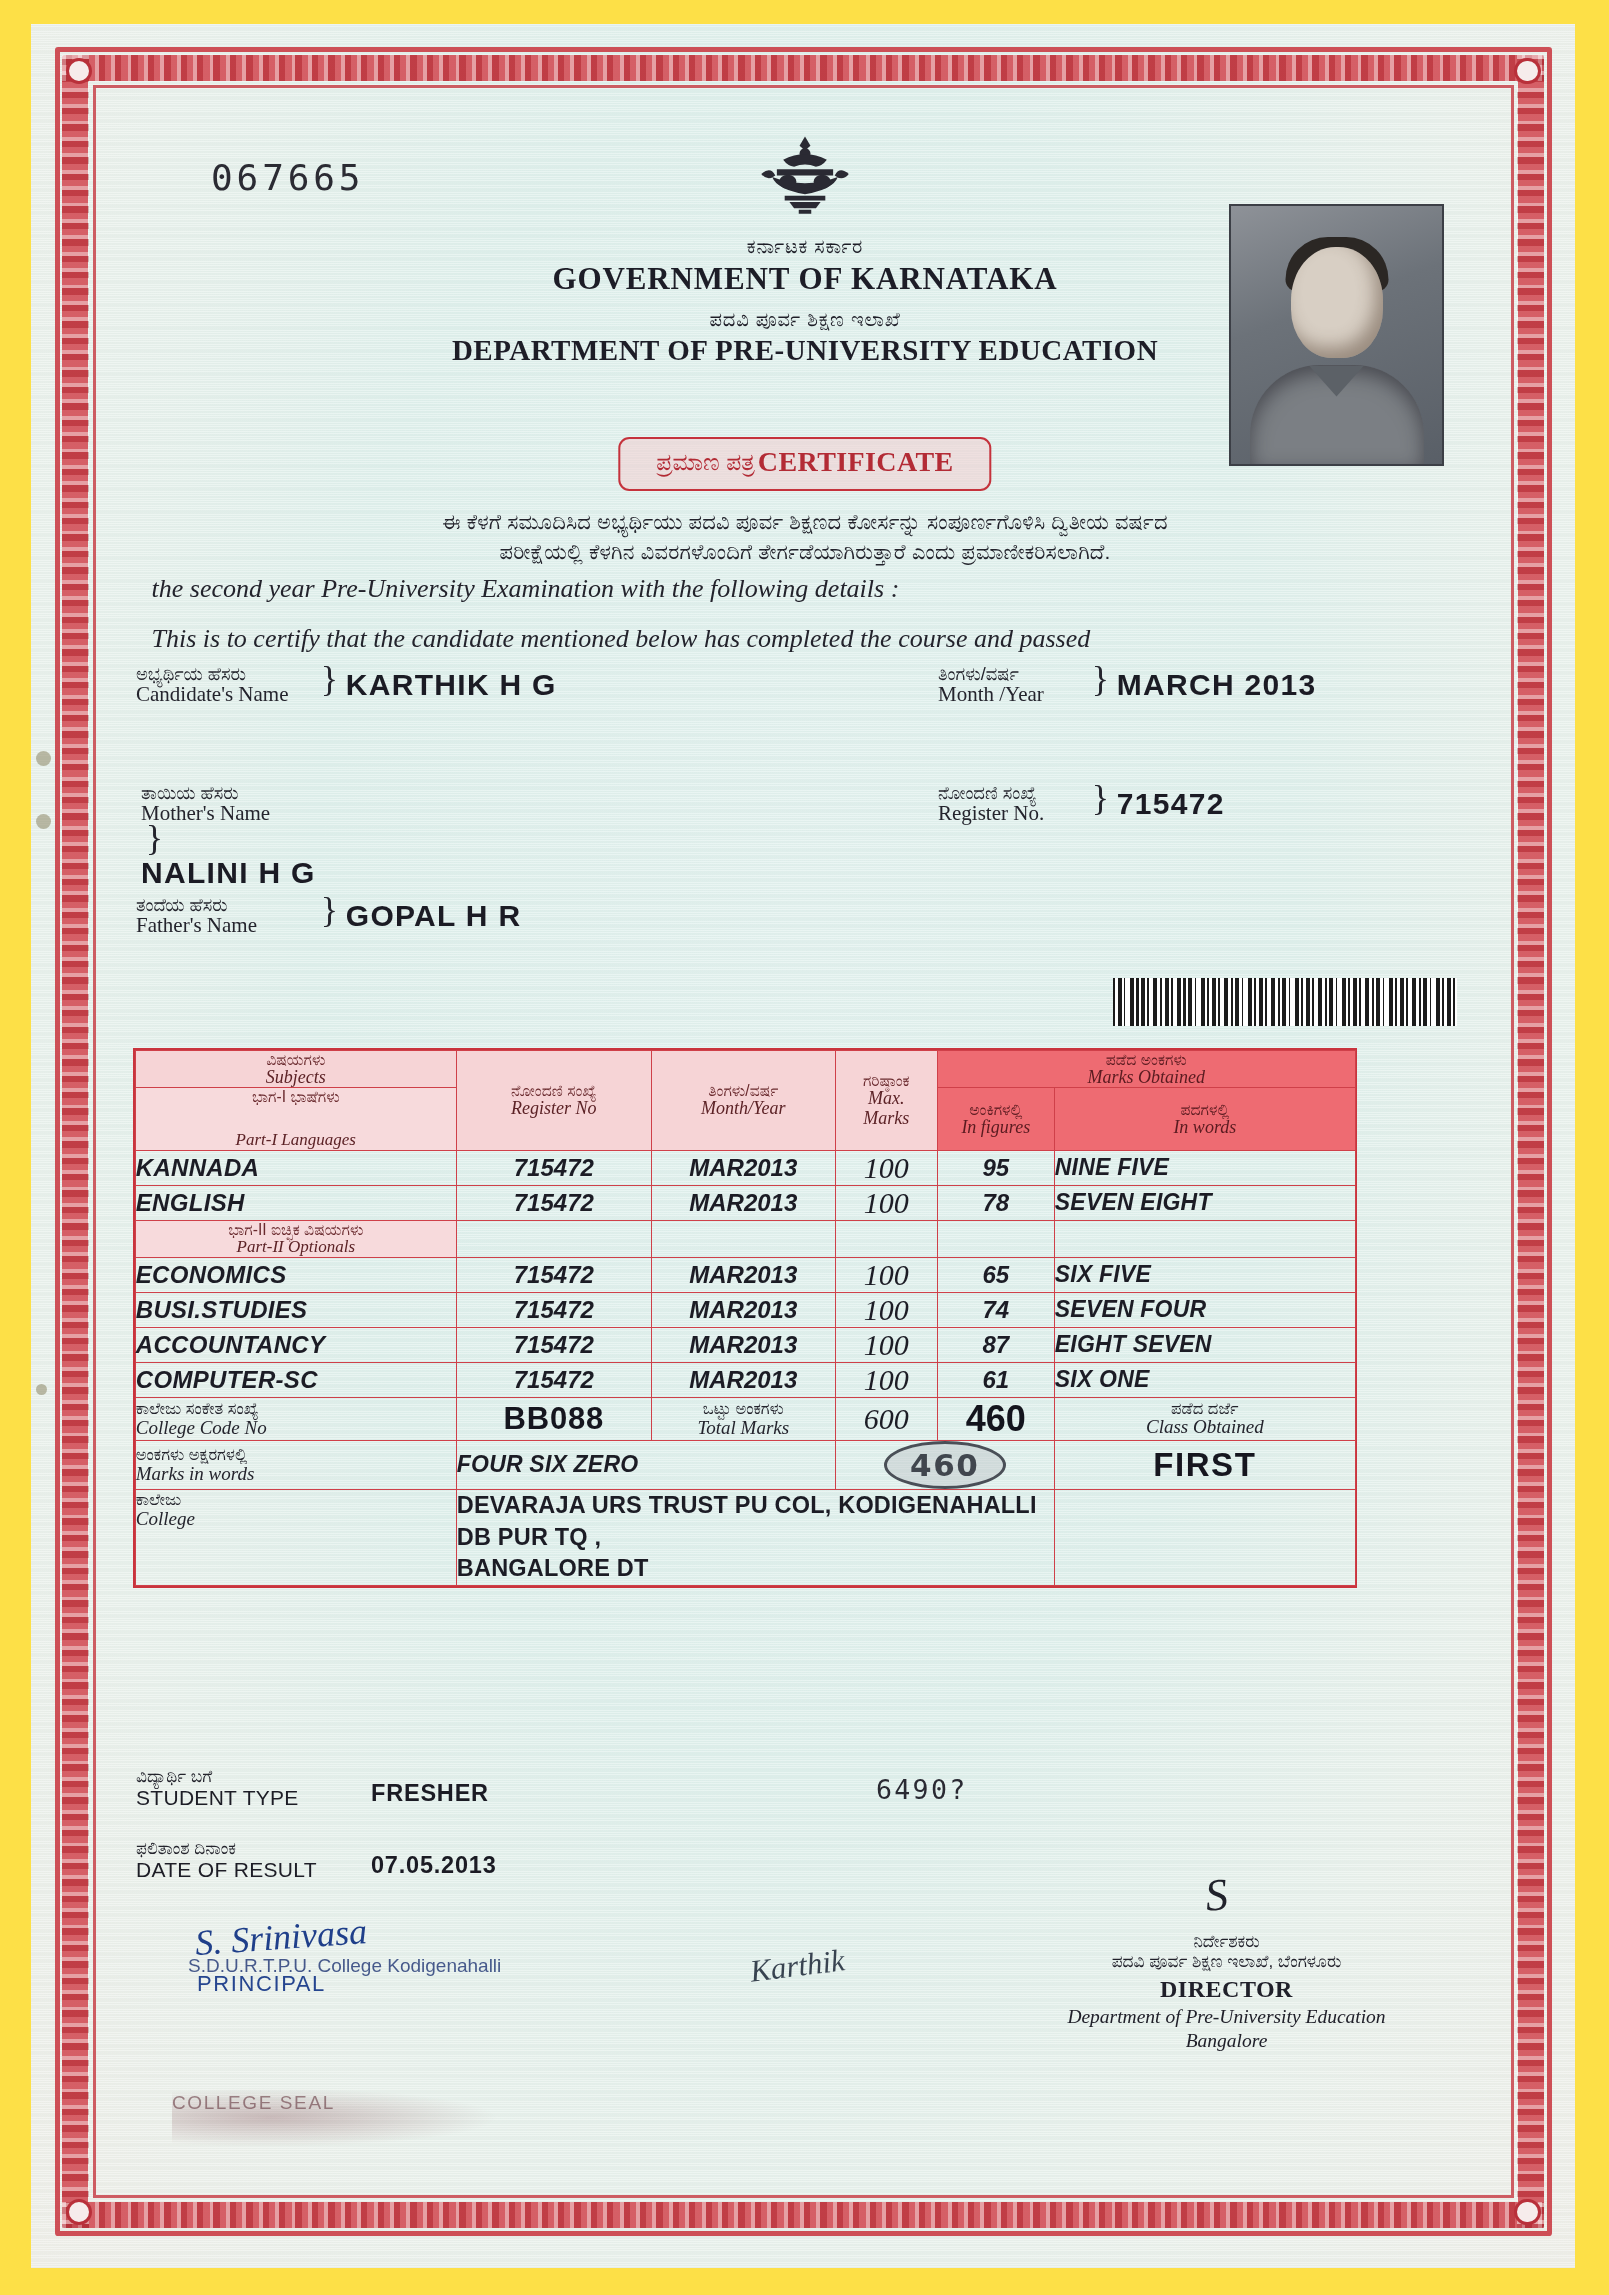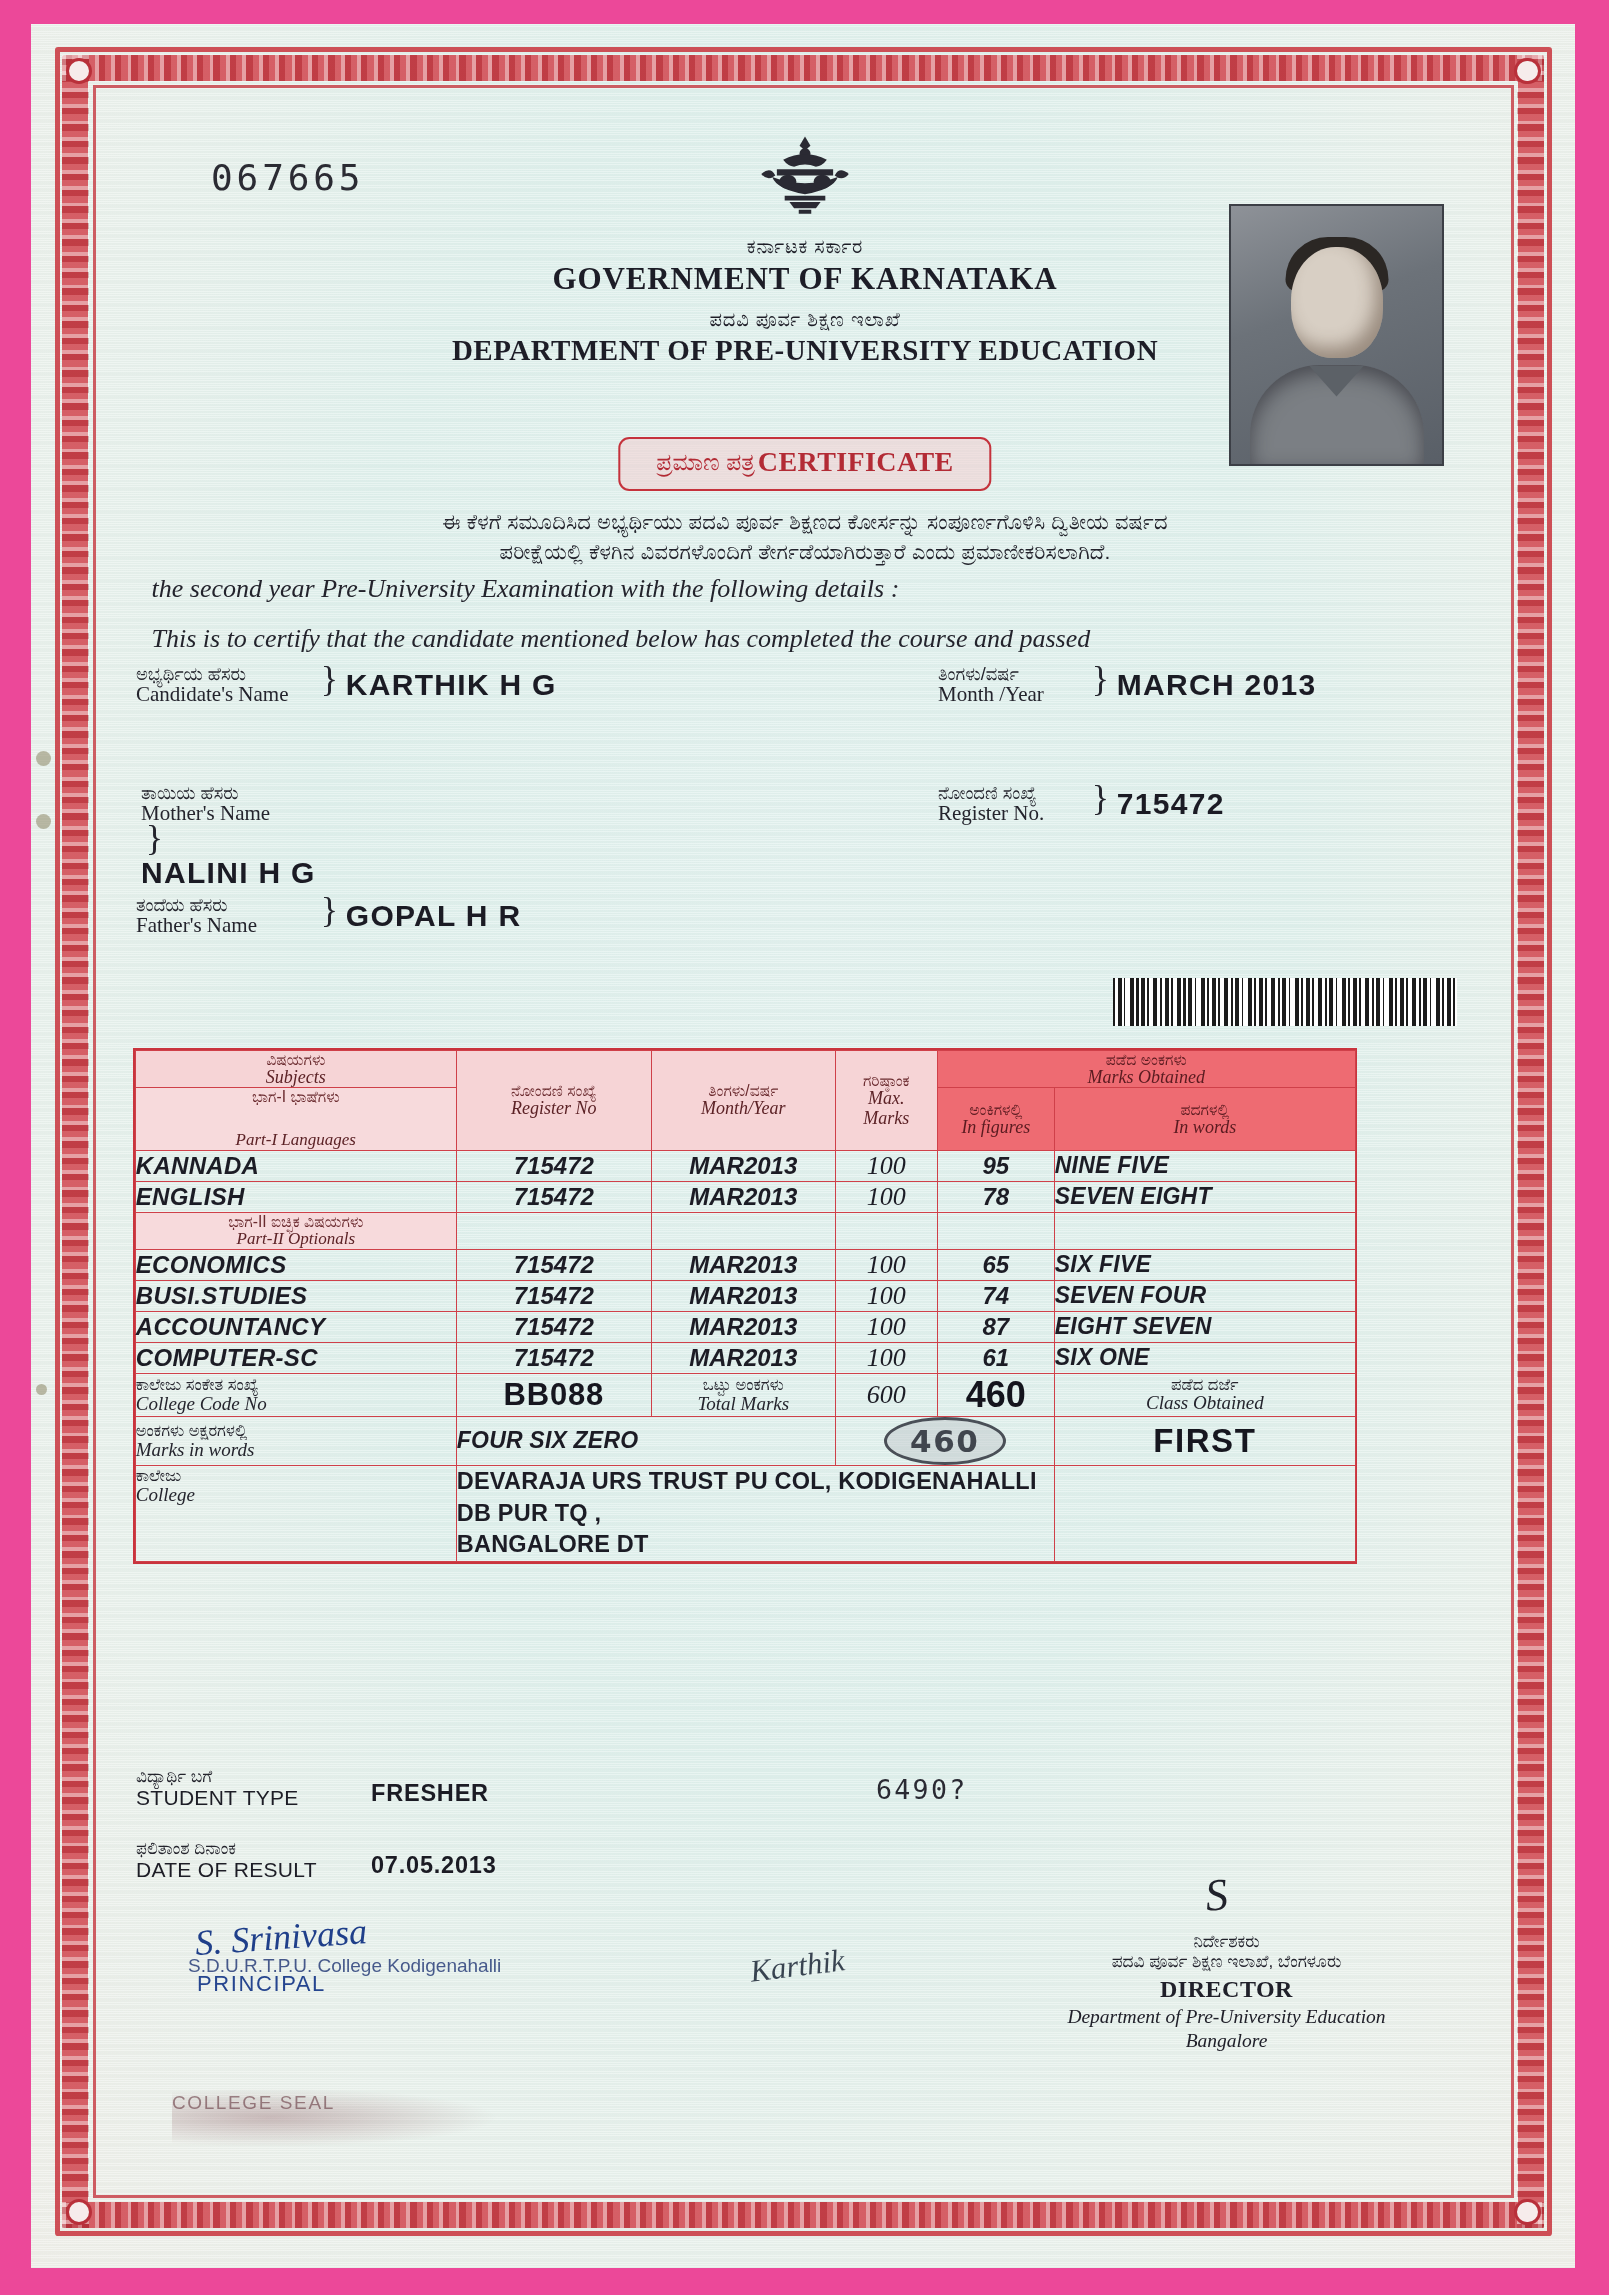--- a/index.html
+++ b/index.html
@@ -12,21 +12,21 @@
     height: 2295px;
     font-family: "Liberation Serif", serif;
     overflow: hidden;
   }
 
   
   #scan {
     position: relative;
     width: 1610px;
     height: 2295px;
-    background: #ec4899;
+    background: #fde047;
   }
   #paper {
     position: absolute;
     left: 31px;
     top: 23.5px;
     width: 1544px;
     height: 2244px;
     background:
       radial-gradient(ellipse at 50% 40%, #e2f1ee 0%, #dff0ec 45%, #e9f1ec 72%, #efefe9 100%);
   }
@@ -385,21 +385,21 @@
     font-family: "Liberation Sans", sans-serif;
     font-style: italic;
     font-weight: bold;
     font-size: 24px;
     color: #1c1c25;
   }
   td.small-ctr {
     text-align: center;
     font-family: "Liberation Serif", serif;
     font-style: italic;
-    font-size: 26px;
+    font-size: 30px;
     color: #1c1c25;
     margin-left: 40px;
   }
   td.words {
     font-family: "Liberation Sans", sans-serif;
     font-style: italic;
     font-weight: bold;
     font-size: 23px;
     color: #1c1c25;
     padding-left: 20.3px;

